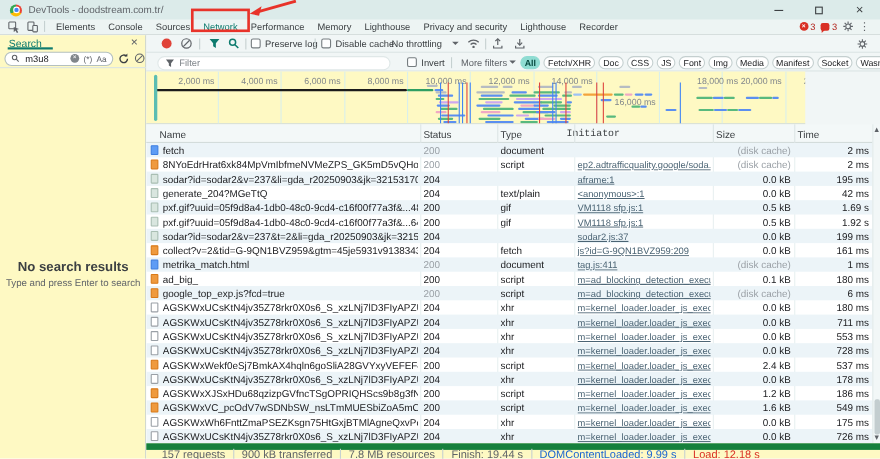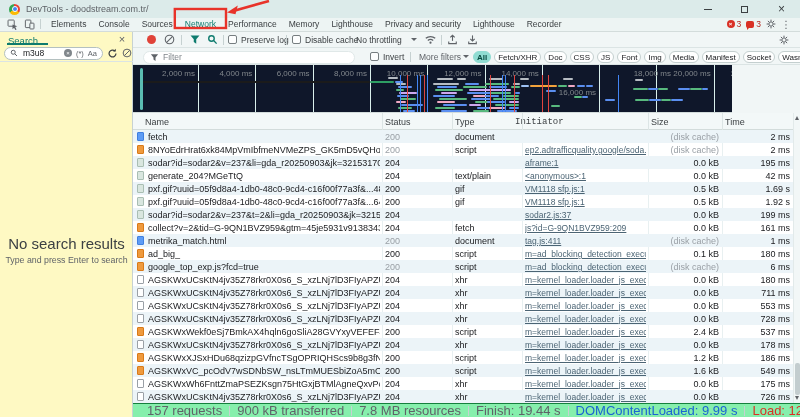--- a/index.html
+++ b/index.html
@@ -33,40 +33,40 @@
 .sp-header{position:relative;height:13px}
 .sp-title{position:absolute;left:8px;top:3px;font-size:9.5px;color:#0e7b6e}
 .sp-underline{position:absolute;left:7px;top:11.5px;width:41px;height:2px;background:#0e7b6e}
 .sp-close{position:absolute;right:4px;top:1px;font-size:11px;color:#5f6368;width:12px;text-align:center}
 .sp-inputrow{position:absolute;top:13px;left:0;width:133px;height:17.5px;border-bottom:1px solid #dbe4e4}
 .sp-pill{position:absolute;left:4px;top:2px;width:99px;height:13px;border-radius:7px;background:#fff;border:1px solid #b4c0c0;display:flex;align-items:center}
 .sp-pill .q{margin-left:5px;font-size:8.5px;color:#202124}
 .mini{font-size:7.5px;color:#5f6368}
 .clear-circ{width:8px;height:8px;border-radius:50%;background:#80868b;color:#fff;font-size:6px;line-height:8px;text-align:center;margin-left:4px;flex:none}
 .sp-empty{position:absolute;top:203px;left:0;width:133px;text-align:center}
-.sp-empty .t1{font-size:15px;font-weight:normal;color:#3c4043}
+.sp-empty .t1{font-size:12px;font-weight:bold;color:#3c4043}
 .sp-empty .t2{font-size:8.8px;color:#5f6368;margin-top:3px}
 
 .net{position:absolute;left:133px;top:31.5px;width:667px;height:385.5px;background:#f1f6f6}
 .toolbar{position:absolute;top:0;left:0;width:667px;height:16.5px;border-bottom:1px solid #dbe4e4}
 .toolbar .it{position:absolute;top:0;height:16.5px;display:flex;align-items:center}
 .rec{width:9px;height:9px;border-radius:50%;background:#e04238}
 .lbl{font-size:8.5px;color:#3c4043;white-space:nowrap}
 .cb{width:9px;height:9px;border:1px solid #767d80;border-radius:2px;background:#fdfefe}
 .dd-arrow{width:0;height:0;border-left:3px solid transparent;border-right:3px solid transparent;border-top:3.5px solid #5f6368}
 
 .filterrow{position:absolute;top:16.5px;left:0;width:667px;height:17px;border-bottom:1px solid #dbe4e4}
 .filterrow .it{position:absolute;top:0;height:17px;display:flex;align-items:center}
 .f-pill{position:absolute;left:10px;top:2.5px;width:212px;height:13px;border-radius:7px;background:#fff;border:1px solid #e0e8e8;display:flex;align-items:center}
 .f-pill span{margin-left:4px;font-size:8.5px;color:#80868b}
 .pills{position:absolute;left:340px;top:2.5px;display:flex;gap:3px;align-items:center}
 .pill{height:12px;line-height:11px;border-radius:6px;border:1px solid #c4cfcf;background:#fff;padding:0 3px;font-size:8px;color:#202124;white-space:nowrap}
 .pill.active{background:#8fdcd2;border-color:#8fdcd2;color:#06493f;font-weight:bold}
 
-.overview{position:absolute;top:33.5px;left:0;width:599px;height:48px;background:#0f172a;border-bottom:1px solid #d3dcdb;overflow:hidden}
+.overview{position:absolute;top:33.5px;left:0;width:599px;height:48px;background:#fef9c3;border-bottom:1px solid #d3dcdb;overflow:hidden}
 .gridline{position:absolute;top:0;width:1px;height:48px;background:#d9efeb}
 .tick{position:absolute;top:4px;width:59px;text-align:right;font-size:8px;color:#80868b}
 .obar{position:absolute;height:2px;border-radius:1px}
 .oline{position:absolute;top:10px;width:1px;height:38px}
 .handle{position:absolute;top:3px;width:3px;height:42px;border-radius:2px;background:#5bbdb2}
 
 .thead{position:absolute;top:81.5px;left:0;width:667px;height:17px;background:#f3f8f8;border-bottom:1px solid #d3dcdb;font-size:9px;color:#3c4043}
 .thead .h{position:absolute;top:4px;white-space:nowrap}
 .colsep{position:absolute;top:0;width:1px;background:#dce5e5}
 .rows{position:absolute;top:98.5px;left:0;width:660px;height:273px;background:#fff;overflow:hidden}
@@ -84,21 +84,21 @@
 .ric{position:absolute;left:4px;top:2px;width:7px;height:9px;border-radius:1px}
 .ric.doc{background:#5e9cf5;border:1px solid #3f7fe0}
 .ric.script{background:#ef9a3e;border:1px solid #d97a18}
 .ric.page{background:#d9e6df;border:1px solid #a9beb3}
 .ric.file{background:#fff;border:1px solid #9aa0a6}
 
 .sbar{position:absolute;left:660px;top:81.5px;width:7px;height:290px;background:#f2f7f7;border-left:1px solid #e2eaea}
 .sb-thumb{position:absolute;left:1px;width:5px;background:#c3cdcf;border-radius:2px}
 .sb-arrow{position:absolute;left:1px;width:0;height:0;border-left:2.5px solid transparent;border-right:2.5px solid transparent}
 
-.statusbar{position:absolute;top:371.5px;left:0;width:667px;height:14px;background:#86efac;border-top:1px solid #15803d;display:flex;align-items:center;font-size:13px;color:#5f6368;padding-left:7px}
+.statusbar{position:absolute;top:371.5px;left:0;width:667px;height:14px;background:#fef9c3;border-top:6px solid #15803d;display:flex;align-items:center;font-size:10px;color:#5f6368;padding-left:7px}
 .statusbar .s{padding:0 7px;white-space:nowrap}
 .statusbar .blue{color:#1a64d2}
 .statusbar .red{color:#d93025}
 
 #anno{position:absolute;left:0;top:0;pointer-events:none}
 svg{display:block}
 </style>
 </head>
 <body>
 

